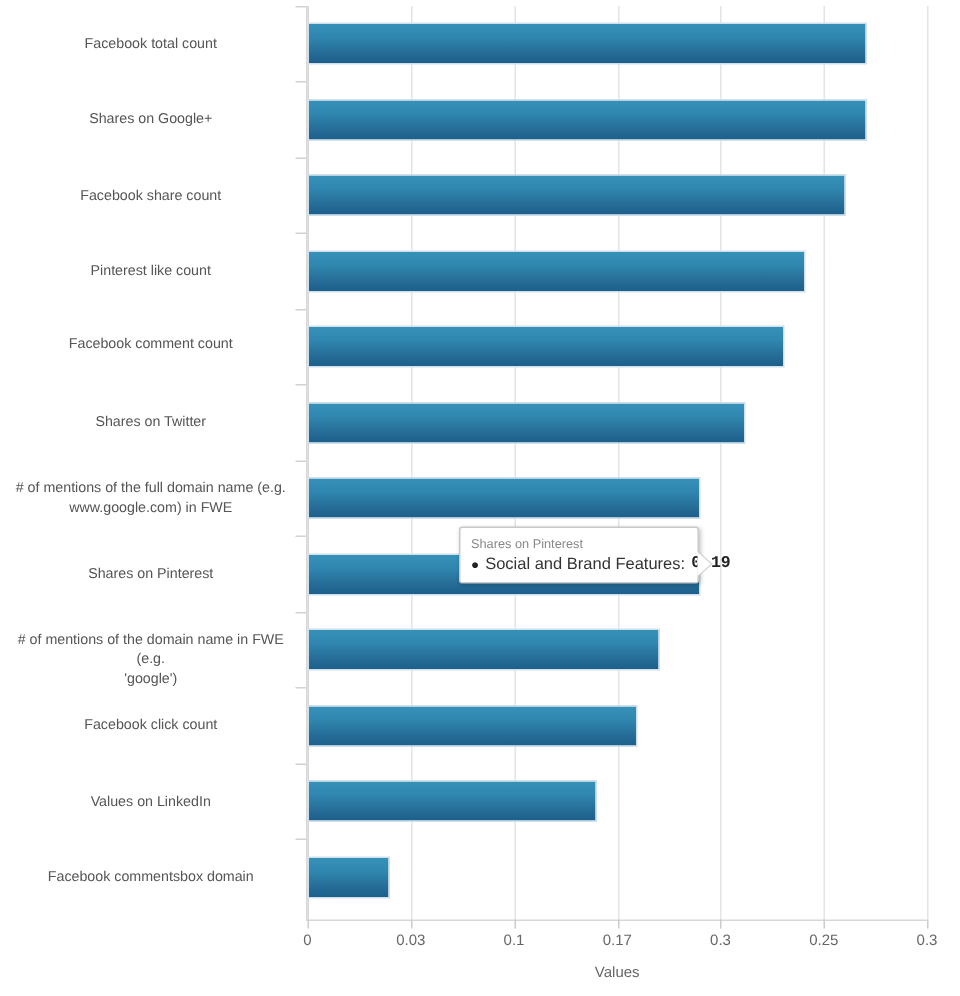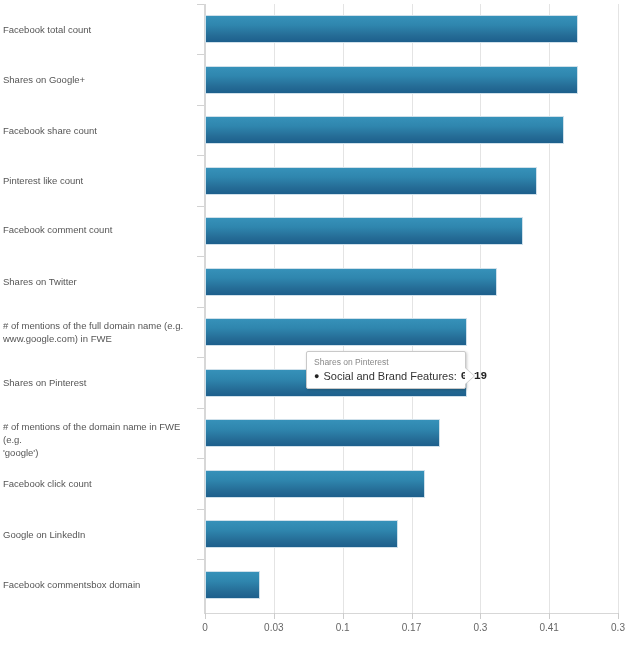--- a/index.html
+++ b/index.html
@@ -108,21 +108,21 @@
     background: linear-gradient(to bottom, #3691b9 0%, #2f86ae 35%, #256c96 75%, #1d5f8c 100%);
     border: 1px solid #cfe0ea;
     box-sizing: border-box;
   }
 
   
   .cat-label {
     position: absolute;
     right: 442px;      
     width: 195px;
-    text-align: left;
+    text-align: center;
     font-size: 9.5px;
     line-height: 13px;
     color: #555555;
     white-space: pre-line;
   }
 
   
   .tooltip {
     position: absolute;
     left: 306px;
@@ -228,41 +228,42 @@
       <div class="cat-label" style="top: 123.5px;">Facebook share count</div>
       <div class="cat-label" style="top: 174px;">Pinterest like count</div>
       <div class="cat-label" style="top: 223px;">Facebook comment count</div>
       <div class="cat-label" style="top: 275px;">Shares on Twitter</div>
       <div class="cat-label" style="top: 319px;"># of mentions of the full domain name (e.g.
 www.google.com) in FWE</div>
       <div class="cat-label" style="top: 376px;">Shares on Pinterest</div>
       <div class="cat-label" style="top: 420px;"># of mentions of the domain name in FWE (e.g.
 'google')</div>
       <div class="cat-label" style="top: 477px;">Facebook click count</div>
-      <div class="cat-label" style="top: 527.5px;">Google on LinkedIn</div>
+      <div class="cat-label" style="top: 527.5px;">Values on LinkedIn</div>
       <div class="cat-label" style="top: 578px;">Facebook commentsbox domain</div>
     </div>
 
   <div class="x-axis"></div>
   <div id="xticks-layer">
       <div class="tick-mark" style="left: 205px;"></div>
       <div class="tick-label" style="left: 205px;">0</div>
       <div class="tick-mark" style="left: 273.833px;"></div>
       <div class="tick-label" style="left: 273.833px;">0.03</div>
       <div class="tick-mark" style="left: 342.667px;"></div>
       <div class="tick-label" style="left: 342.667px;">0.1</div>
       <div class="tick-mark" style="left: 411.5px;"></div>
       <div class="tick-label" style="left: 411.5px;">0.17</div>
       <div class="tick-mark" style="left: 480.333px;"></div>
       <div class="tick-label" style="left: 480.333px;">0.3</div>
       <div class="tick-mark" style="left: 549.167px;"></div>
-      <div class="tick-label" style="left: 549.167px;">0.41</div>
+      <div class="tick-label" style="left: 549.167px;">0.25</div>
       <div class="tick-mark" style="left: 618px;"></div>
       <div class="tick-label" style="left: 618px;">0.3</div>
     </div>
+  <div class="axis-title">Values</div>
 
   <div class="tooltip">
     <div class="tooltip-title">Shares on Pinterest</div>
     <div class="tooltip-row">
       <span class="tooltip-bullet">●</span>
       <span>Social and Brand Features:</span>
       <span class="tooltip-value">0.19</span>
     </div>
     <div class="tooltip-arrow"></div>
   </div>

